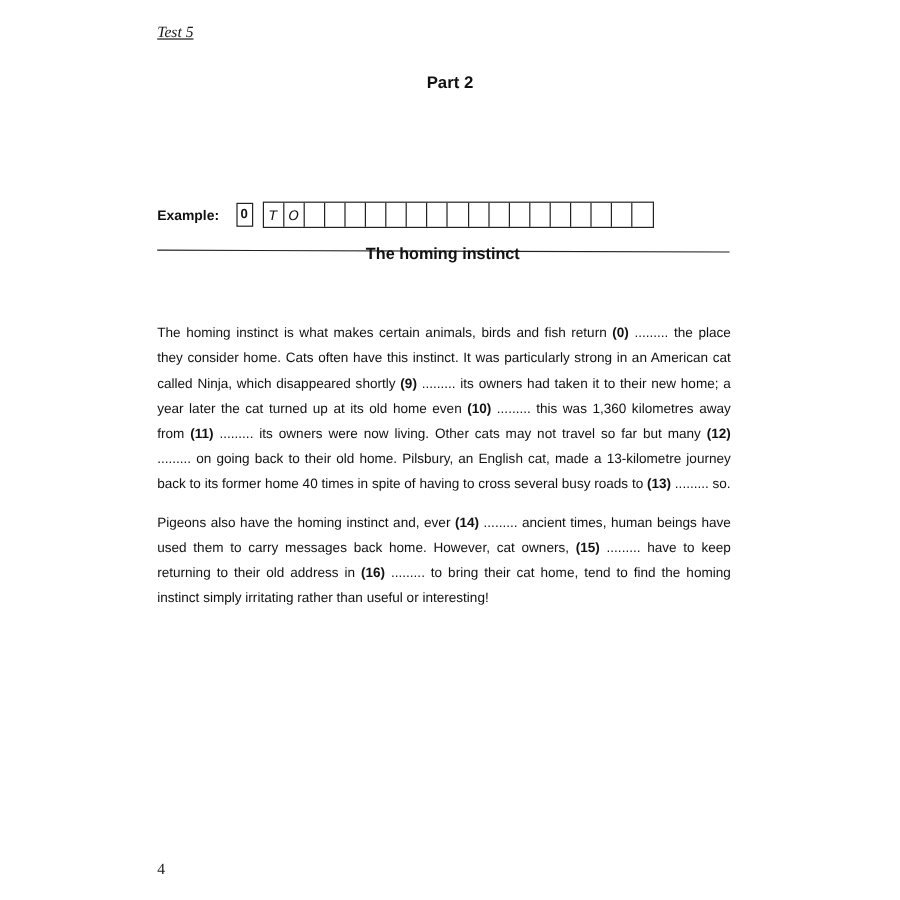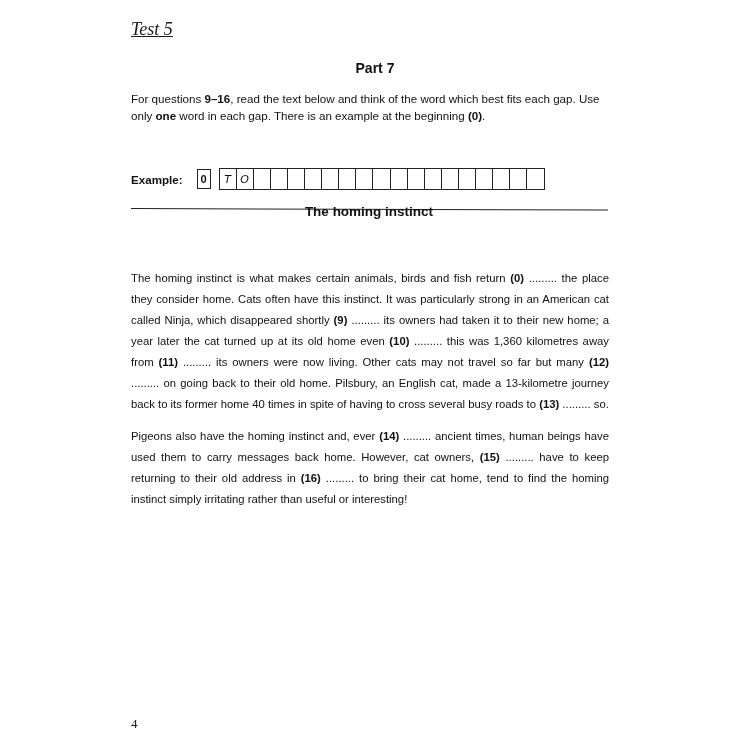--- a/index.html
+++ b/index.html
@@ -14,21 +14,21 @@
     overflow: hidden;
     color: #111111;
     font-family: "Liberation Sans", sans-serif;
   }
   .page-header {
     position: absolute;
     left: 131px;
     top: 19px;
     font-family: "Liberation Serif", serif;
     font-style: italic;
-    font-size: 18px;
+    font-size: 13px;
     color: #1a1a1a;
     text-decoration: underline;
   }
   .part-title {
     position: absolute;
     left: 0;
     width: 750px;
     top: 60px;
     text-align: center;
     font-weight: bold;
@@ -136,24 +136,23 @@
     font-family: "Liberation Serif", serif;
     font-size: 13px;
     color: #1a1a1a;
   }
 </style>
 </head>
 <body>
 
 <div class="page-header">Test 5</div>
 
-<div class="part-title">Part 7</div>
+<div class="part-title">Part 2</div>
 
 <div class="instructions">
-  <p><span>For questions </span><b>9–16</b><span>, read the text below and think of the word which best fits each gap. Use only </span><b>one</b><span> word in each gap. There is an example at the beginning </span><b>(0)</b><span>.</span></p>
 </div>
 
 <div class="example-row">
   <span class="example-label">Example:</span>
   <div class="example-num">0</div>
   <div class="answer-boxes">
     <div class="answer-box">T</div>
     <div class="answer-box">O</div>
     <div class="answer-box"></div>
     <div class="answer-box"></div>

